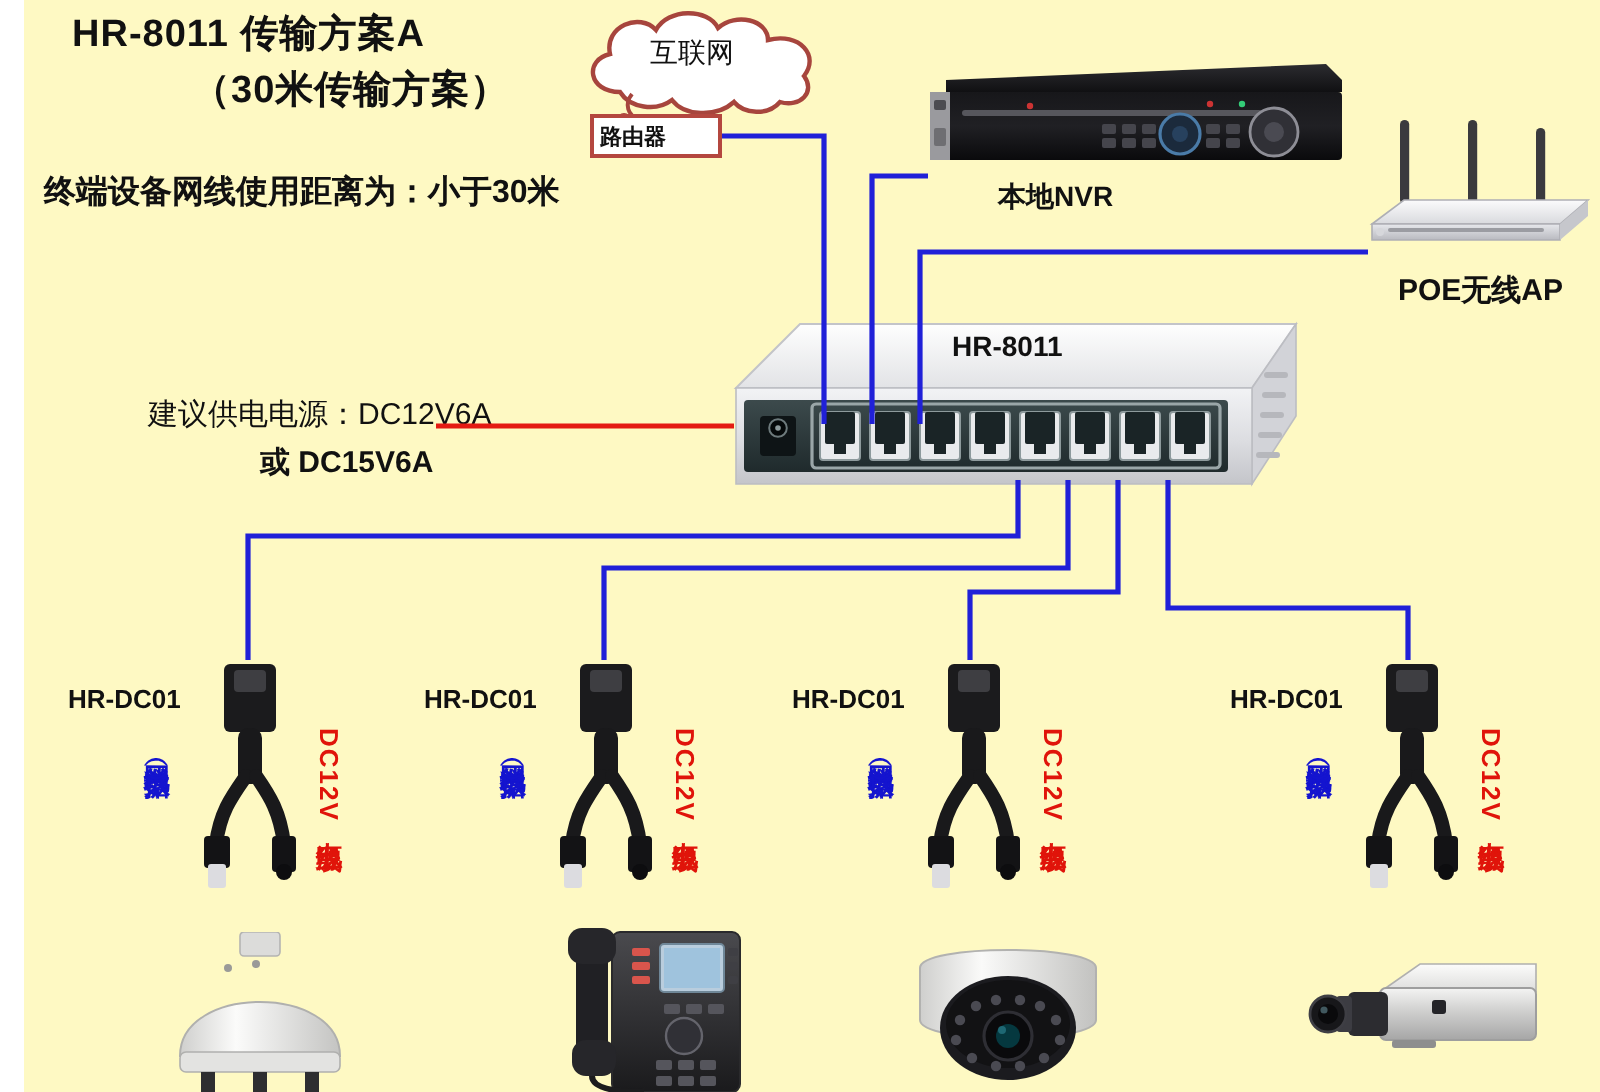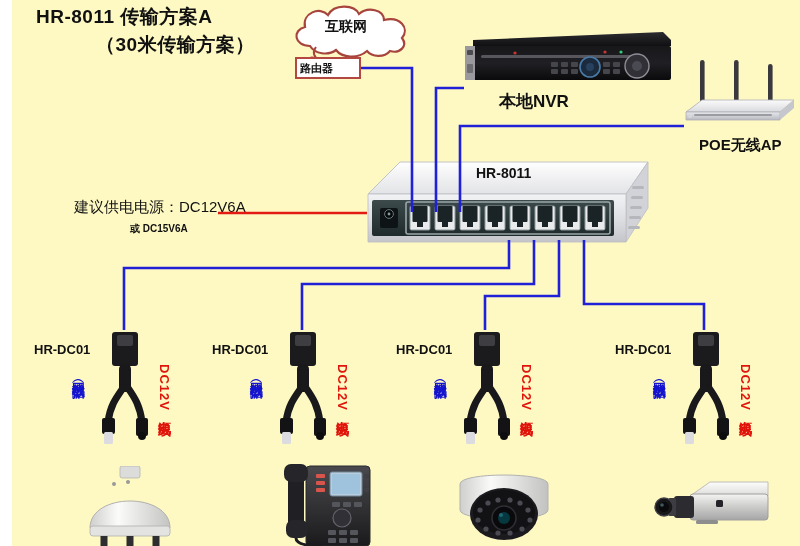--- a/index.html
+++ b/index.html
@@ -7,35 +7,35 @@
        font-family:"Liberation Sans","DejaVu Sans",sans-serif;}
   #stage{position:absolute;left:12px;top:0;width:800px;height:546px;background:#fef9c3;}
   .abs{position:absolute;}
   .ttl{font-weight:bold;color:#111;letter-spacing:.5px;}
 
   
   #title-line1{left:24px;top:4px;font-size:19px;}
   #title-line2{left:48px;top:32px;font-size:19px;margin-left:36px;}
   #distance-note{left:10px;top:86px;font-size:16px;font-weight:bold;color:#111;}
   #power-note1{left:62px;top:198px;font-size:15px;font-weight:normal;color:#111;}
-  #power-note2{left:118px;top:222px;font-size:10px;font-weight:bold;color:#111;}
+  #power-note2{left:118px;top:222px;font-size:15px;font-weight:bold;color:#111;}
 
   
   #cloud{left:276px;top:2px;width:130px;height:62px;}
-  #cloud-label{left:313px;top:18px;font-size:14px;font-weight:bold;color:#111;text-align:right;}
+  #cloud-label{left:313px;top:18px;font-size:14px;font-weight:normal;color:#111;text-align:right;}
 
   
   #router-box{left:283px;top:57px;width:66px;height:22px;border:2px solid #b4473f;
               background:#fff;box-sizing:border-box;}
   #router-label{left:288px;top:61px;font-size:11px;font-weight:bold;color:#111;
                 width:56px;}
 
   
   #nvr{left:443px;top:26px;width:218px;height:62px;}
-  #nvr-label{left:487px;top:90px;font-size:17px;font-weight:bold;color:#111;}
+  #nvr-label{left:487px;top:90px;font-size:14px;font-weight:bold;color:#111;}
 
   
   #ap{left:664px;top:58px;width:130px;height:72px;}
   #ap-label{left:659px;top:136px;font-size:15px;font-weight:bold;color:#111;margin-left:28px;}
 
   
   #switch{left:336px;top:156px;width:315px;height:98px;}
   #switch-label{left:464px;top:165px;font-size:14px;font-weight:bold;color:#111;}
 
   
@@ -56,20 +56,21 @@
   
   .dev{position:absolute;}
 </style>
 </head>
 <body>
 
 <div id="stage">
 
   <div class="abs ttl" id="title-line1">HR-8011 传输方案A</div>
   <div class="abs ttl" id="title-line2">（30米传输方案）</div>
+  <div class="abs" id="distance-note">终端设备网线使用距离为：小于30米</div>
   <div class="abs" id="power-note1">建议供电电源：DC12V6A</div>
   <div class="abs" id="power-note2">或  DC15V6A</div>
 
   <svg class="abs" id="cloud" viewBox="0 0 130 62">
     <path d="M22 44 C6 44 4 28 17 25 C14 11 32 4 40 13 C46 2 66 2 71 12
              C80 4 96 8 96 18 C112 14 122 26 114 36 C120 44 112 52 102 49
              C96 56 84 55 79 49 C70 57 54 56 48 48 C40 54 27 52 22 44 Z" fill="#ffffff" stroke="#a7453d" stroke-width="2.2"></path>
     <path d="M28 45 C24 50 26 56 31 57" fill="none" stroke="#a7453d" stroke-width="2"></path>
     <circle cx="24" cy="58" r="2.6" fill="none" stroke="#a7453d" stroke-width="1.8"></circle>
   </svg>

